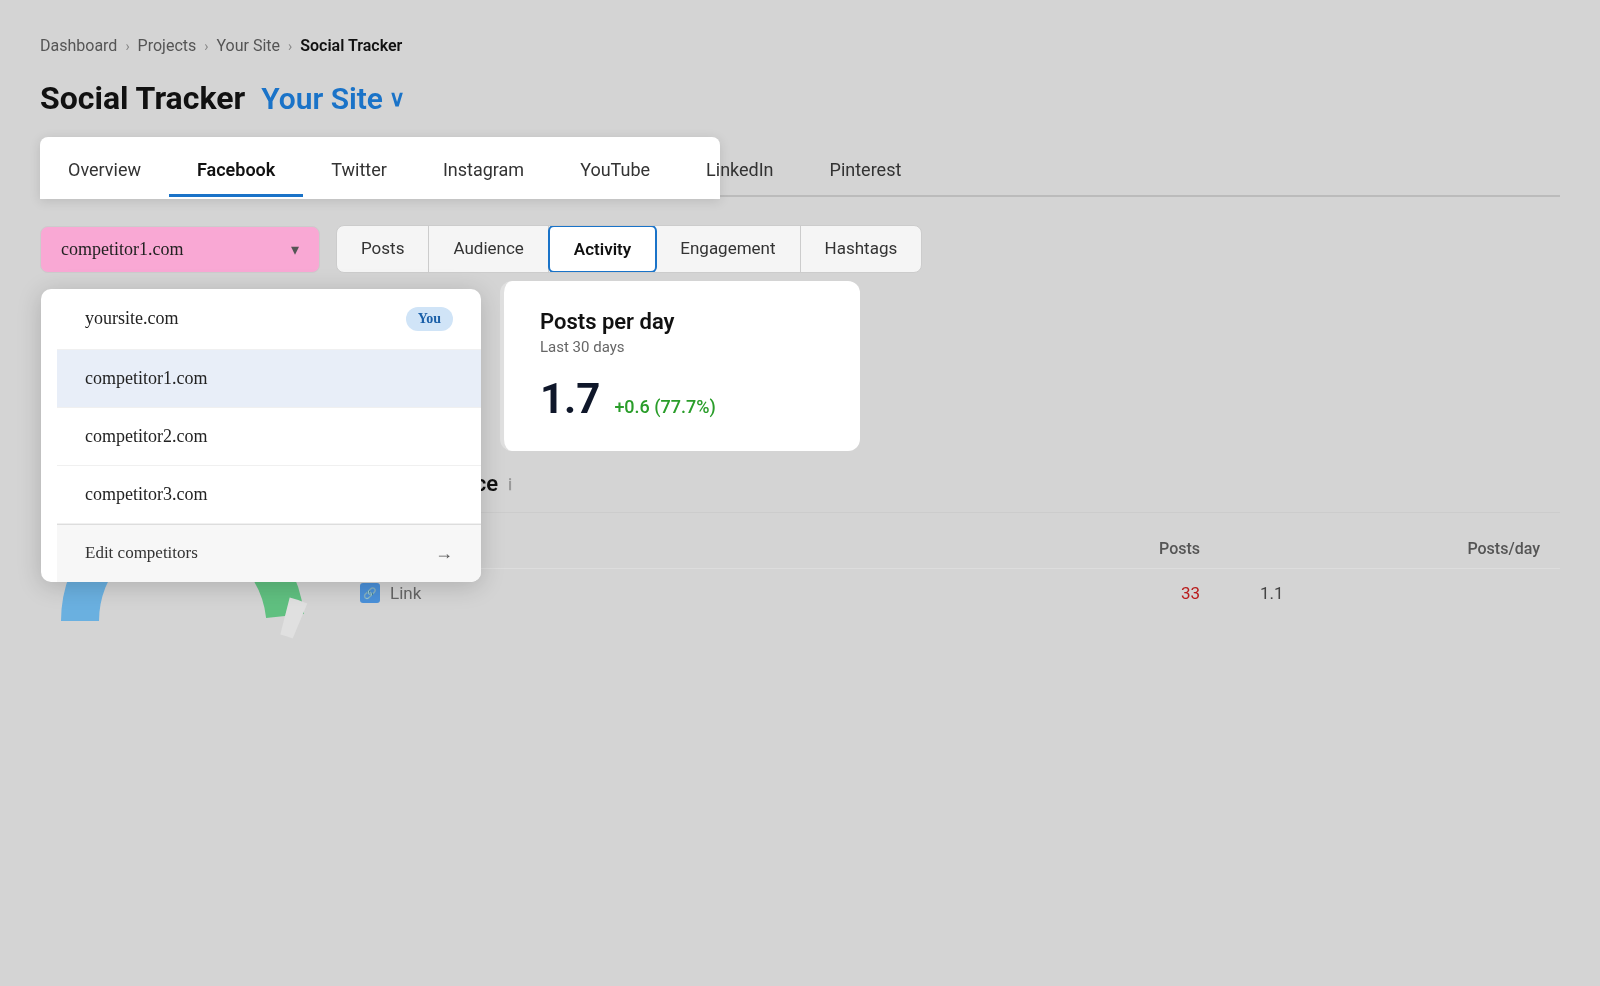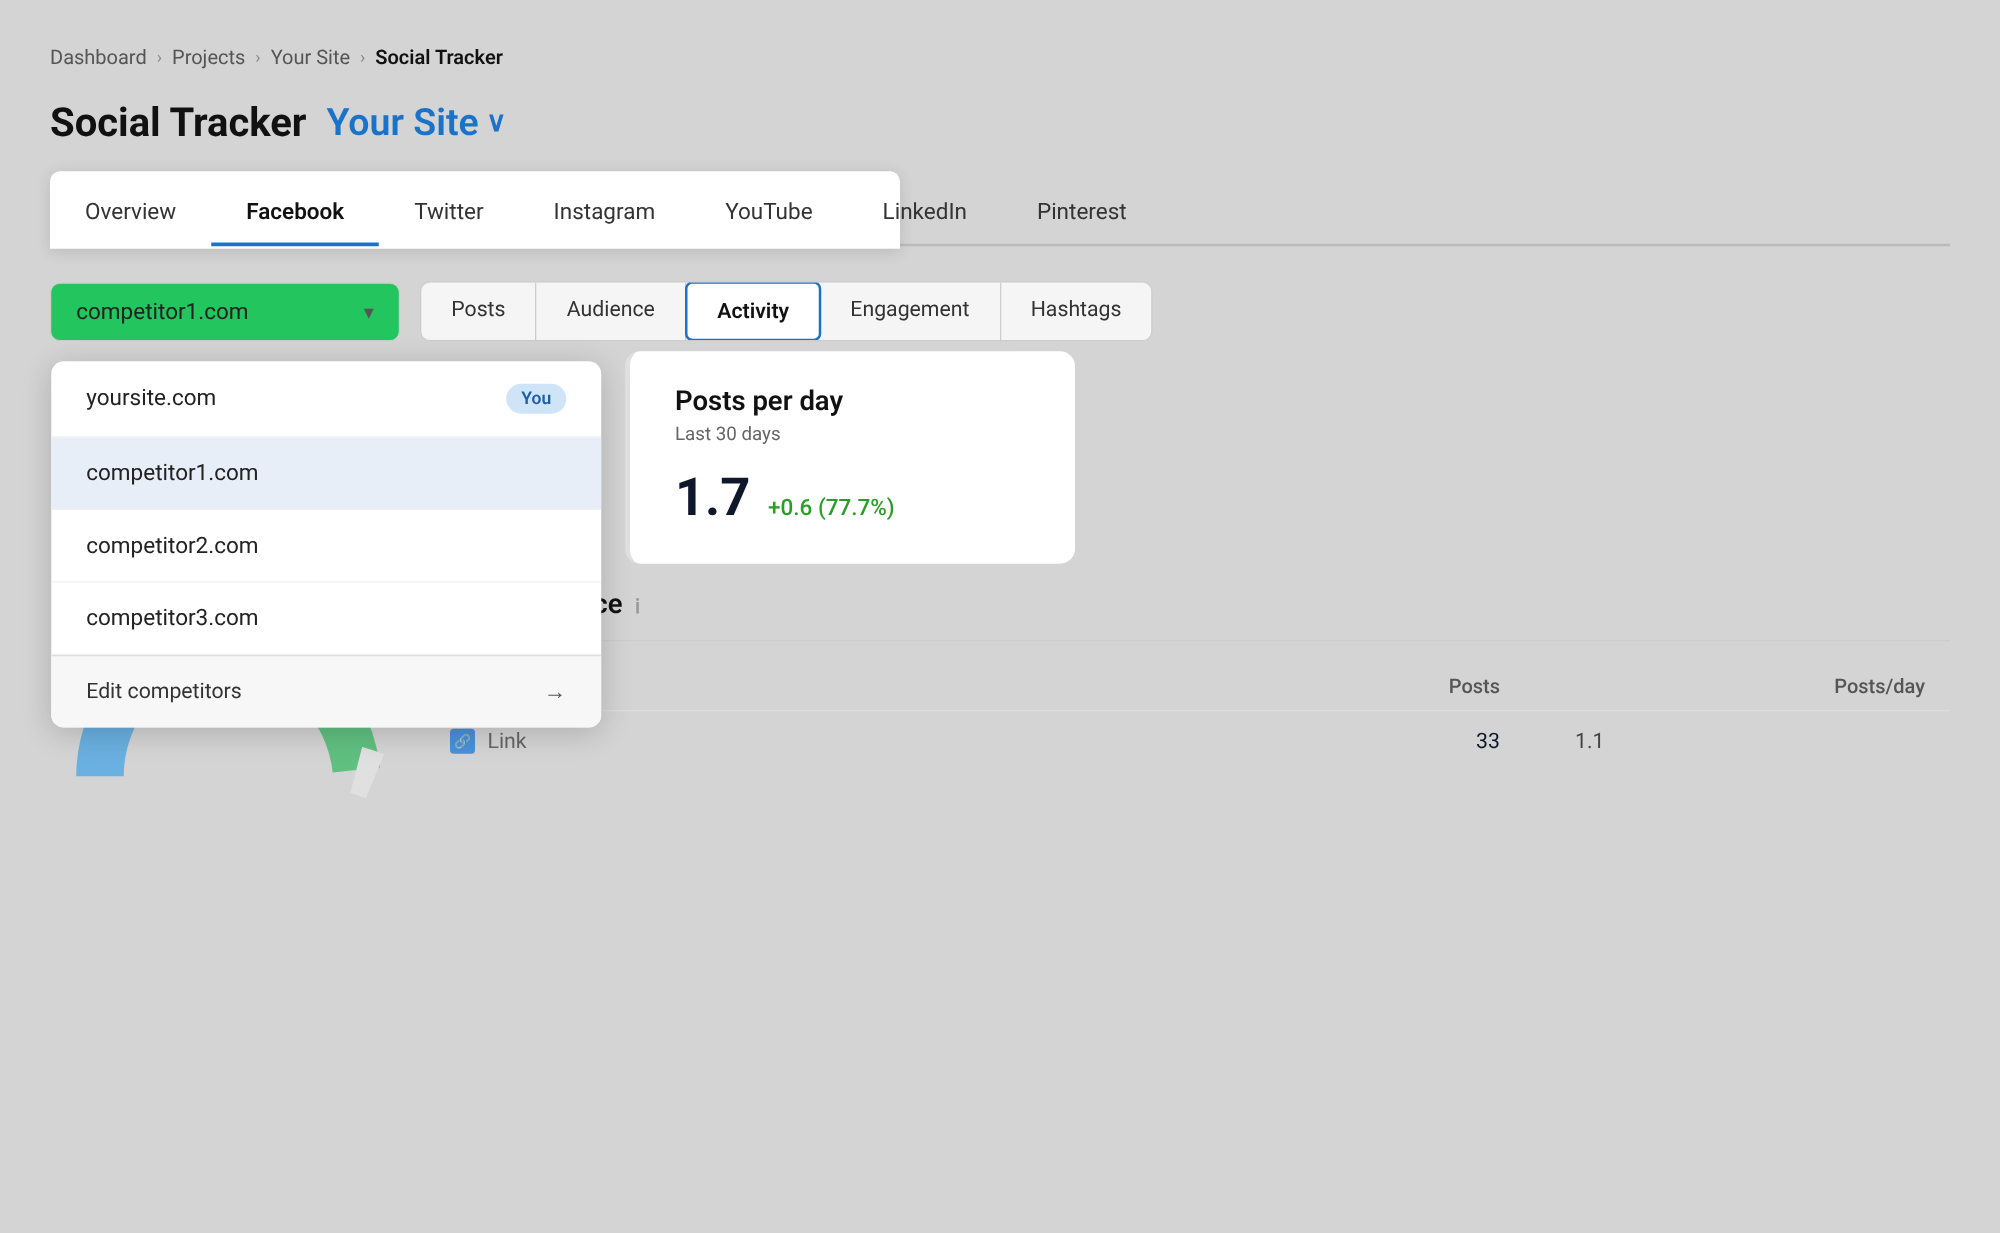--- a/index.html
+++ b/index.html
@@ -116,33 +116,34 @@
     .toolbar-row {
       display: flex;
       align-items: center;
       gap: 16px;
       margin-bottom: 28px;
       position: relative;
     }
 
     
     .site-dropdown {
-      background: #22c55e;
+      background: #f9a8d4;
       border: 1px solid #ccc;
       border-radius: 8px;
       padding: 12px 20px;
       font-size: 18px;
       color: #222;
       display: flex;
       align-items: center;
       gap: 12px;
       cursor: pointer;
       min-width: 280px;
       position: relative;
       z-index: 10;
+      font-family: Liberation Serif, serif;
     }
     .site-dropdown-arrow {
       margin-left: auto;
       font-size: 16px;
       color: #555;
     }
 
     
     .sub-tabs {
       display: flex;
@@ -187,20 +188,21 @@
     }
     .dropdown-menu-item {
       padding: 18px 28px;
       font-size: 18px;
       color: #222;
       cursor: pointer;
       display: flex;
       align-items: center;
       justify-content: space-between;
       border-bottom: 1px solid #f0f0f0;
+      margin-left: 16px;
     }
     .dropdown-menu-item:last-child {
       border-bottom: none;
     }
     .dropdown-menu-item.selected {
       background: #e8eef8;
     }
     .dropdown-menu-item.edit-competitors {
       border-top: 1px solid #ddd;
       color: #333;
@@ -291,21 +293,21 @@
     .perf-table-header-cell:first-child { flex: 2; padding-left: 20px; }
     .perf-table-header-cell:nth-child(2) { flex: 1; text-align: right; padding-right: 60px; }
     .perf-table-header-cell:nth-child(3) { flex: 1; text-align: right; padding-right: 20px; }
 
     .perf-table-row {
       display: flex;
       padding: 14px 0;
       align-items: center;
     }
     .perf-table-cell:first-child { flex: 2; display: flex; align-items: center; gap: 10px; padding-left: 20px; font-size: 17px; color: #666; }
-    .perf-table-cell:nth-child(2) { flex: 1; text-align: right; padding-right: 60px; font-size: 17px; color: #0f172a; }
+    .perf-table-cell:nth-child(2) { flex: 1; text-align: right; padding-right: 60px; font-size: 17px; color: #b91c1c; }
     .perf-table-cell:nth-child(3) { flex: 1; text-align: left; padding-right: 20px; font-size: 17px; color: #444; }
 
     
     .chart-area {
       width: 280px;
       height: 200px;
       position: relative;
       flex-shrink: 0;
     }
     .donut-svg {

